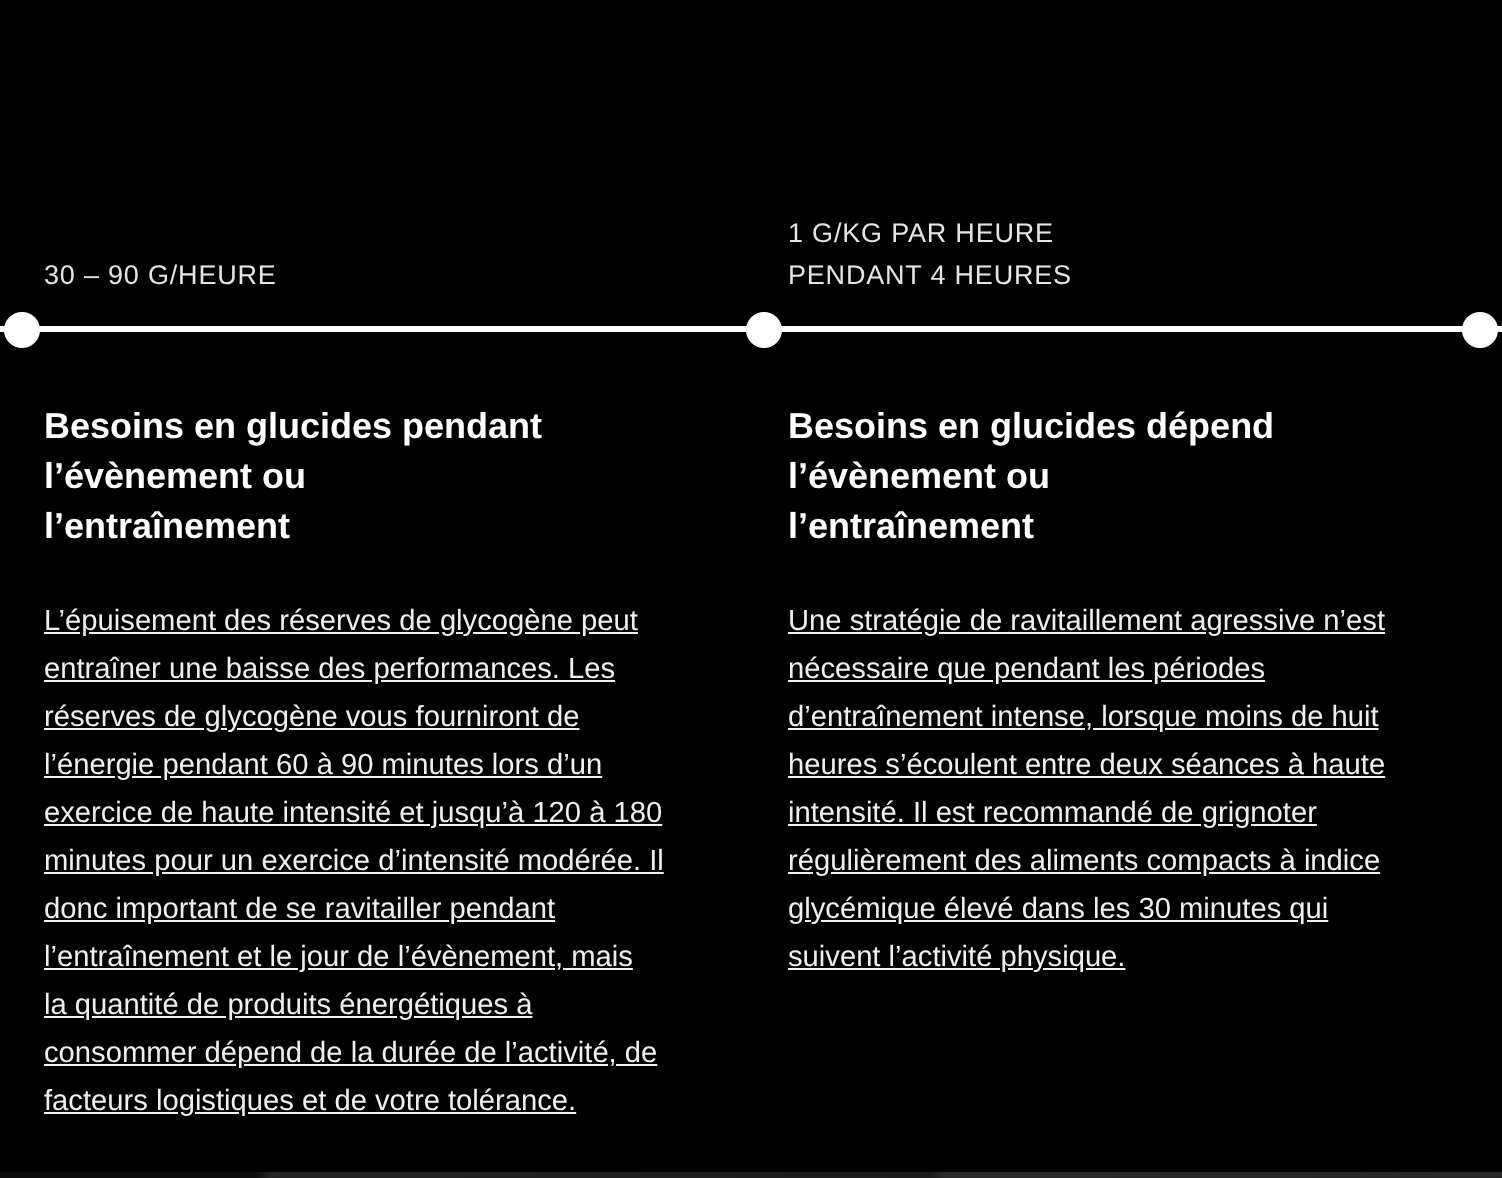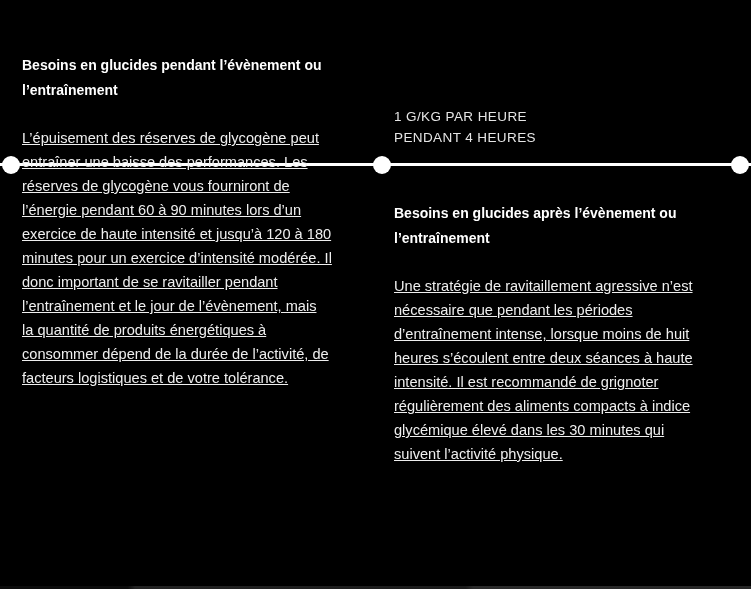--- a/index.html
+++ b/index.html
@@ -48,21 +48,21 @@
   .marker-label {
     color: #e5e5e5;
     font-size: 13.5px;
     line-height: 21px;
     letter-spacing: 0.4px;
     white-space: pre-line;
   }
   .heading {
     margin-top: 53px;
     color: #fff;
-    font-size: 14px;
+    font-size: 18px;
     font-weight: bold;
     line-height: 25px;
     white-space: pre-line;
   }
   .body-text {
     margin-top: 23px;
     color: #efefef;
     font-size: 14.6px;
     font-weight: normal;
     line-height: 24px;
@@ -85,41 +85,44 @@
 <body>
 
 <div class="page">
 
   <div class="timeline-line"></div>
   <div class="timeline-dot dot-start"></div>
   <div class="timeline-dot dot-mid"></div>
   <div class="timeline-dot dot-end"></div>
 
   <section class="column col-left">
+    <div class="label-wrap">
+      <div class="marker-label">30 – 90 G/HEURE</div>
+    </div>
     <h3 class="heading">Besoins en glucides pendant l’évènement ou
 l’entraînement</h3>
     <p class="body-text">L’épuisement des réserves de glycogène peut
 entraîner une baisse des performances. Les
 réserves de glycogène vous fourniront de
 l’énergie pendant 60 à 90 minutes lors d’un
 exercice de haute intensité et jusqu’à 120 à 180
 minutes pour un exercice d’intensité modérée. Il
 donc important de se ravitailler pendant
 l’entraînement et le jour de l’évènement, mais
 la quantité de produits énergétiques à
 consommer dépend de la durée de l’activité, de
 facteurs logistiques et de votre tolérance.</p>
   </section>
 
   <section class="column col-right">
     <div class="label-wrap">
       <div class="marker-label">1 G/KG PAR HEURE
 PENDANT 4 HEURES</div>
     </div>
-    <h3 class="heading">Besoins en glucides après l’évènement ou
+    <h3 class="heading">Besoins en glucides dépend l’évènement ou
 l’entraînement</h3>
     <p class="body-text">Une stratégie de ravitaillement agressive n’est
 nécessaire que pendant les périodes
 d’entraînement intense, lorsque moins de huit
 heures s’écoulent entre deux séances à haute
 intensité. Il est recommandé de grignoter
 régulièrement des aliments compacts à indice
 glycémique élevé dans les 30 minutes qui
 suivent l’activité physique.</p>
   </section>

